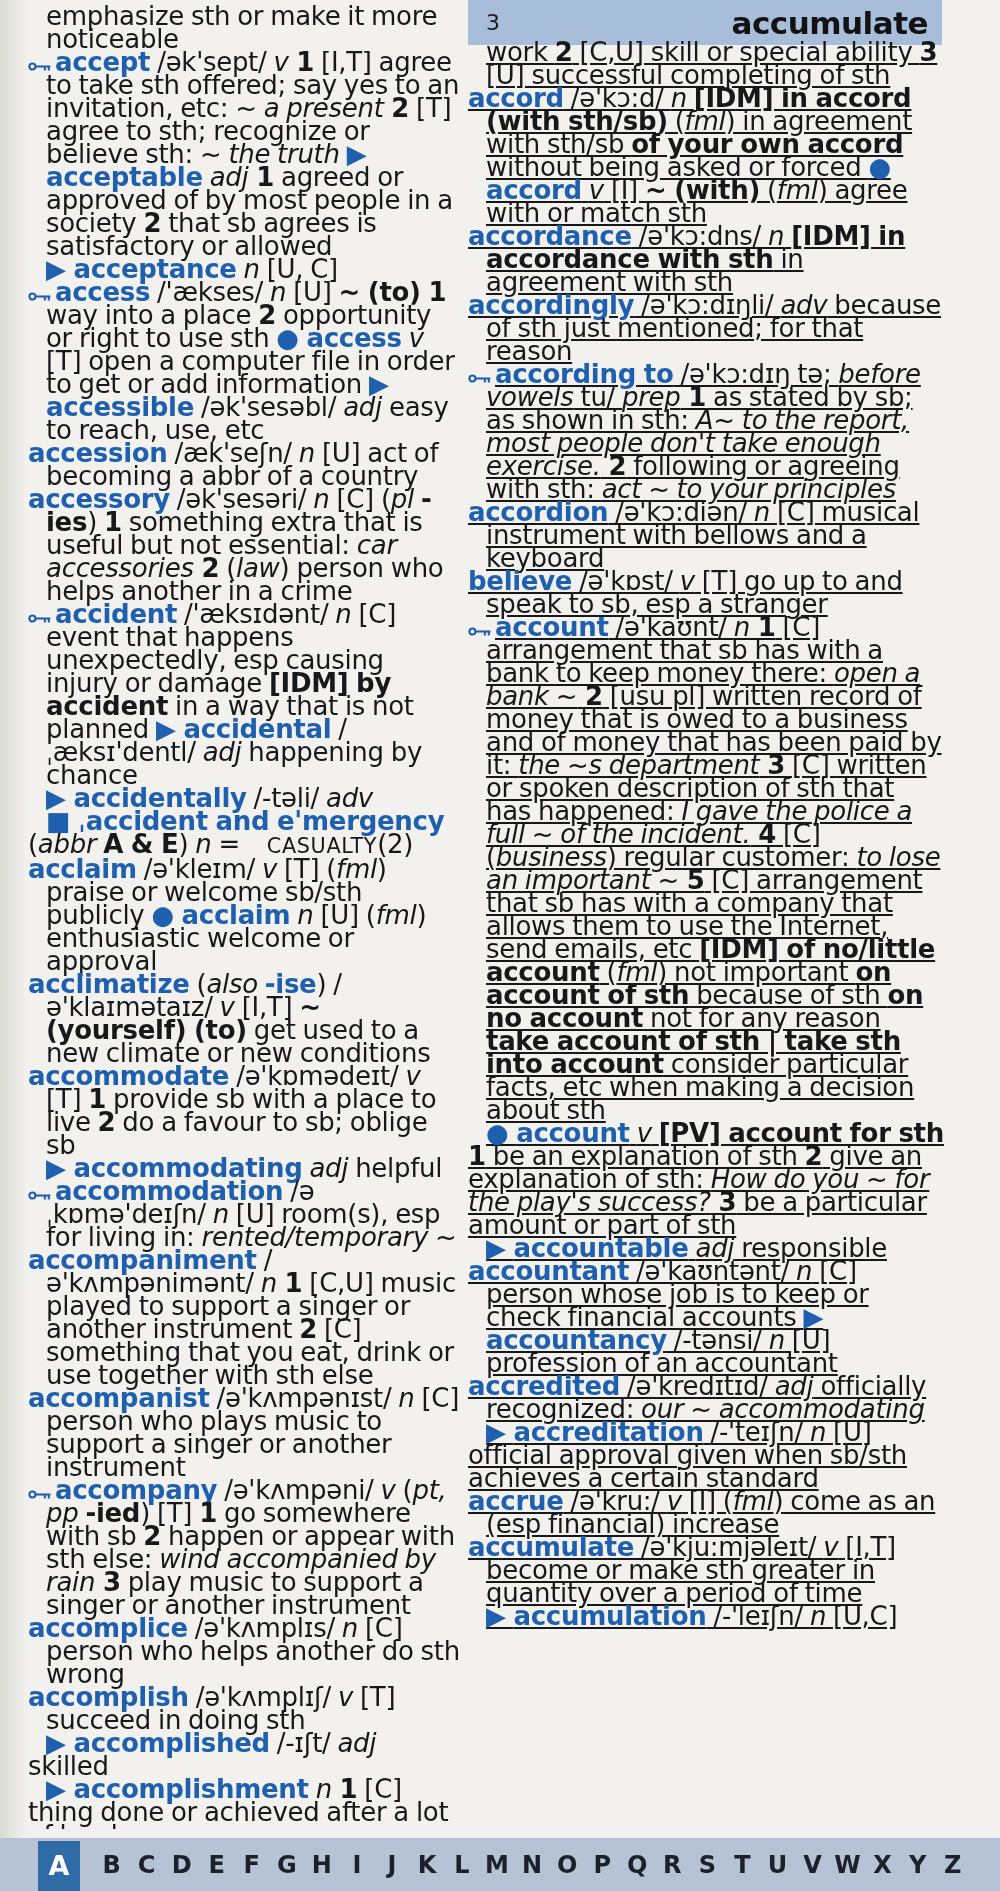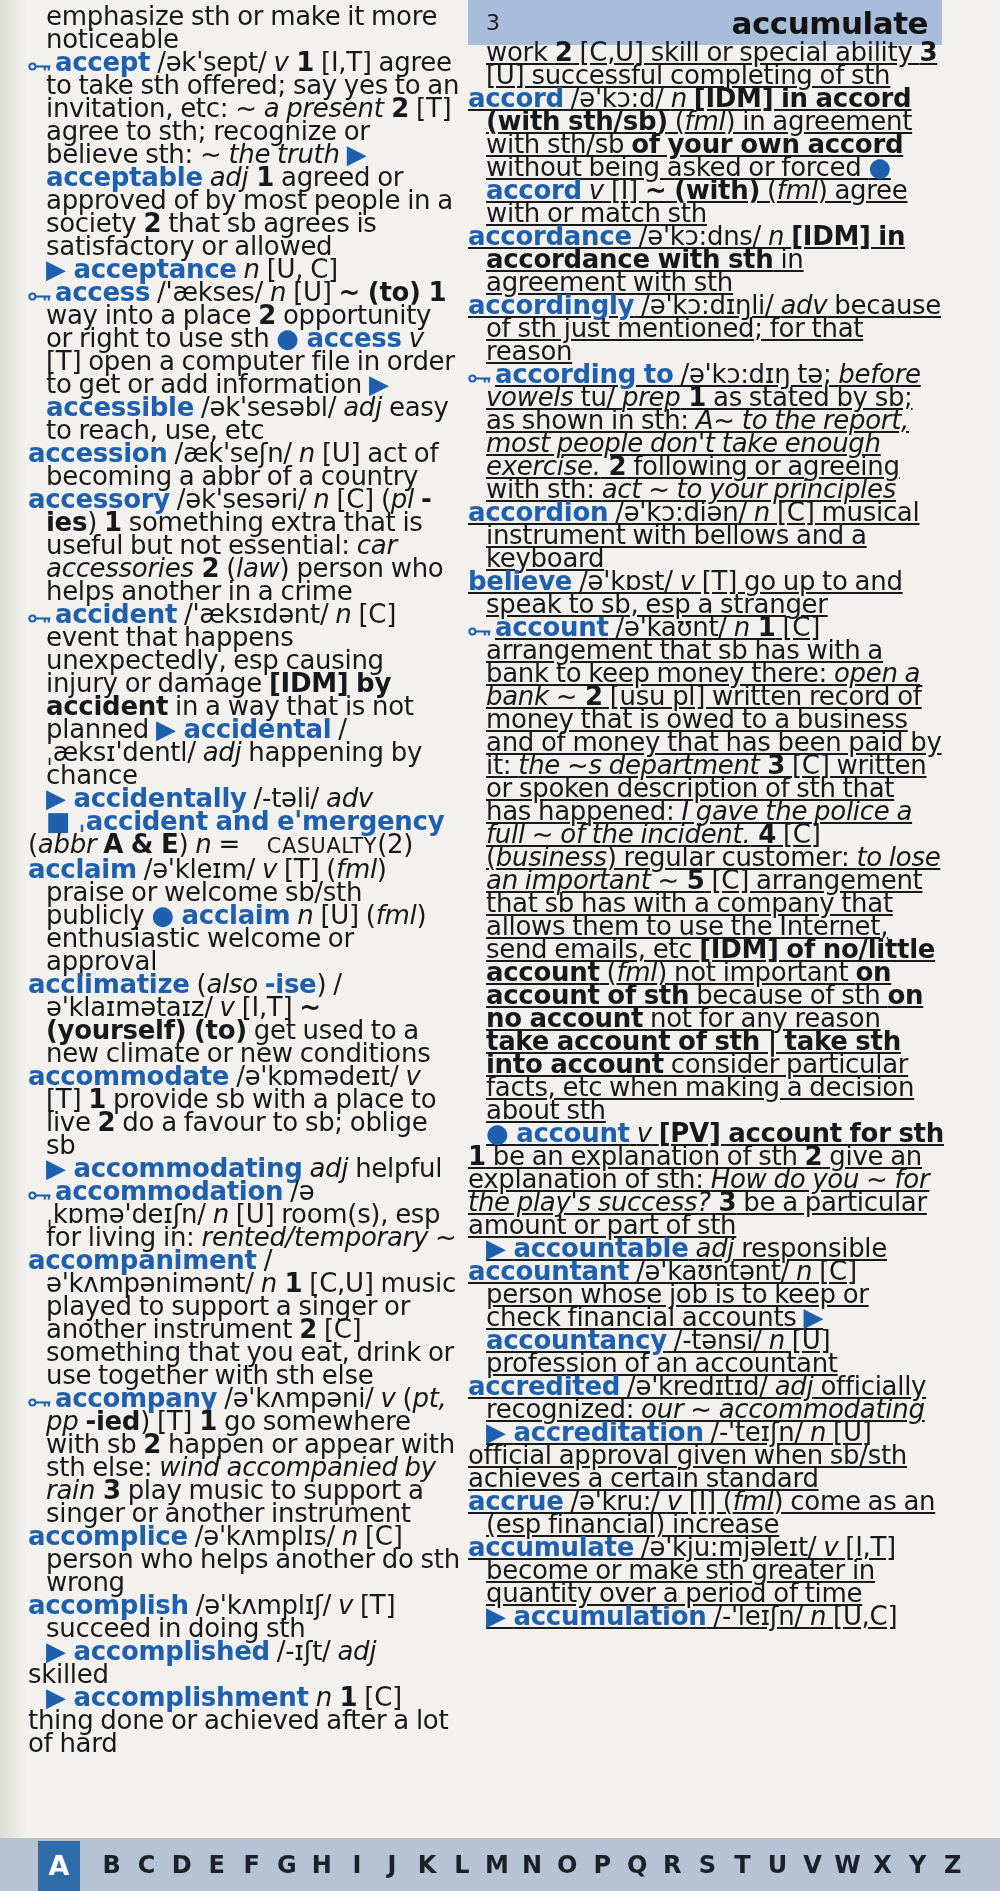--- a/index.html
+++ b/index.html
@@ -89,20 +89,21 @@
       <p class="blk entry"><span class="hw">acclimatize</span><span class="t"> (</span><span class="i">also</span><span class="t"> </span><span class="hw">-ise</span><span class="t">) /ə'klaɪmətaɪz/ </span><span class="i">v</span><span class="t"> [I,T] </span><span class="b">~ (yourself) (to)</span><span class="t"> get used to a new climate or new conditions</span></p>
       <p class="blk entry"><span class="hw">accommodate</span><span class="t"> /ə'kɒmədeɪt/ </span><span class="i">v</span><span class="t"> [T] </span><span class="b">1</span><span class="t"> provide sb with a place to live </span><span class="b">2</span><span class="t"> do a favour to sb; oblige sb</span></p>
       <p class="blk sub"><span class="ar">▶ </span><span class="hw">accommodating</span><span class="t"> </span><span class="i">adj</span><span class="t"> helpful</span></p>
       <p class="blk entry"><span class="key-icon"><svg viewBox="0 0 30 13" width="24" height="11" aria-hidden="true">
             <circle cx="5.5" cy="6.5" r="3.8" fill="none" stroke="currentColor" stroke-width="2.6"></circle>
             <line x1="9.5" y1="6.5" x2="28" y2="6.5" stroke="currentColor" stroke-width="2.6"></line>
             <line x1="21" y1="6.5" x2="21" y2="11.5" stroke="currentColor" stroke-width="2.6"></line>
             <line x1="26" y1="6.5" x2="26" y2="11.5" stroke="currentColor" stroke-width="2.6"></line>
           </svg></span><span class="hw">accommodation</span><span class="t"> /əˌkɒmə'deɪʃn/ </span><span class="i">n</span><span class="t"> [U] room(s), esp for living in: </span><span class="i">rented/temporary ~</span></p>
       <p class="blk entry"><span class="hw">accompaniment</span><span class="t"> /ə'kʌmpənimənt/ </span><span class="i">n</span><span class="b"> 1</span><span class="t"> [C,U] music played to support a singer or another instrument </span><span class="b">2</span><span class="t"> [C] something that you eat, drink or use together with sth else</span></p>
+      <p class="blk entry"><span class="hw">accompanist</span><span class="t"> /ə'kʌmpənɪst/ </span><span class="i">n</span><span class="t"> [C] person who plays music to support a singer or another instrument</span></p>
       <p class="blk entry"><span class="key-icon"><svg viewBox="0 0 30 13" width="24" height="11" aria-hidden="true">
             <circle cx="5.5" cy="6.5" r="3.8" fill="none" stroke="currentColor" stroke-width="2.6"></circle>
             <line x1="9.5" y1="6.5" x2="28" y2="6.5" stroke="currentColor" stroke-width="2.6"></line>
             <line x1="21" y1="6.5" x2="21" y2="11.5" stroke="currentColor" stroke-width="2.6"></line>
             <line x1="26" y1="6.5" x2="26" y2="11.5" stroke="currentColor" stroke-width="2.6"></line>
           </svg></span><span class="hw">accompany</span><span class="t"> /ə'kʌmpəni/ </span><span class="i">v</span><span class="t"> (</span><span class="i">pt, pp</span><span class="t"> </span><span class="b">-ied</span><span class="t">) [T] </span><span class="b">1</span><span class="t"> go somewhere with sb </span><span class="b">2</span><span class="t"> happen or appear with sth else: </span><span class="i">wind accompanied by rain</span><span class="b"> 3</span><span class="t"> play music to support a singer or another instrument</span></p>
       <p class="blk entry"><span class="hw">accomplice</span><span class="t"> /ə'kʌmplɪs/ </span><span class="i">n</span><span class="t"> [C] person who helps another do sth wrong</span></p>
       <p class="blk entry"><span class="hw">accomplish</span><span class="t"> /ə'kʌmplɪʃ/ </span><span class="i">v</span><span class="t"> [T] succeed in doing sth</span></p>
       <p class="blk sub"><span class="ar">▶ </span><span class="hw">accomplished</span><span class="t"> /-ɪʃt/ </span><span class="i">adj</span><span class="t"> skilled</span></p>
       <p class="blk sub"><span class="ar">▶ </span><span class="hw">accomplishment</span><span class="t"> </span><span class="i">n</span><span class="b"> 1</span><span class="t"> [C] thing done or achieved after a lot of hard</span></p>

